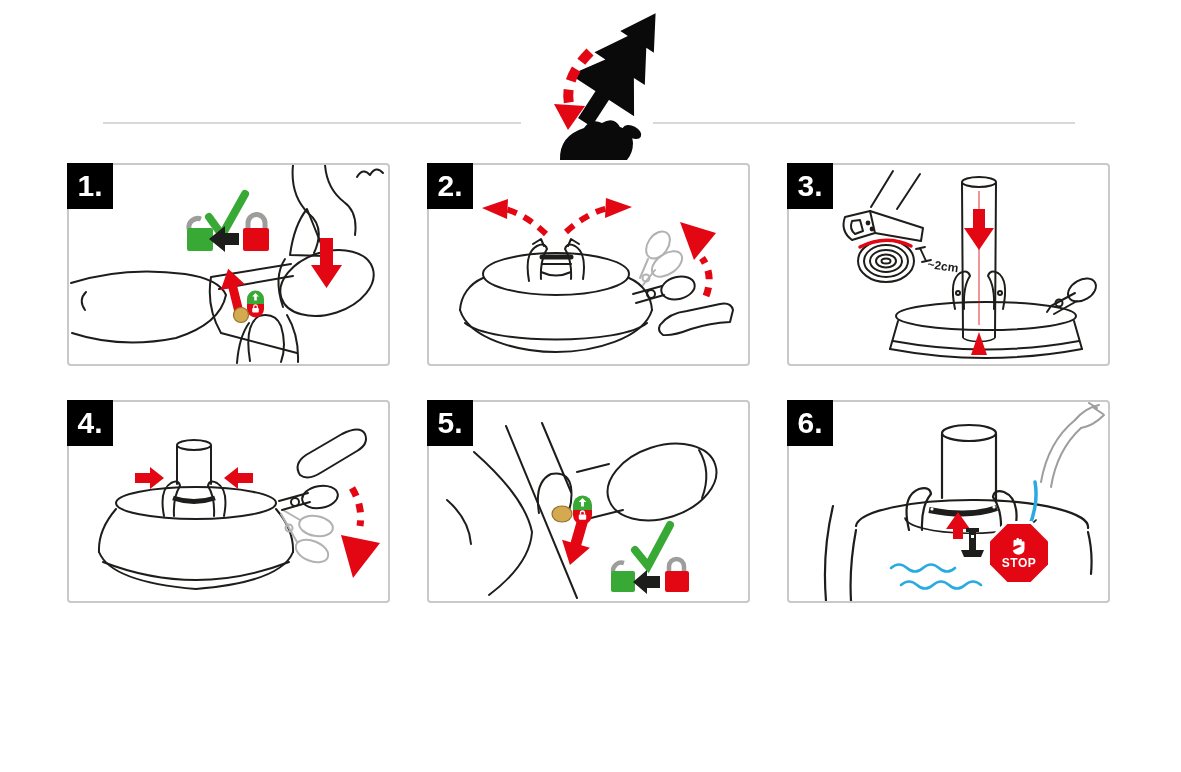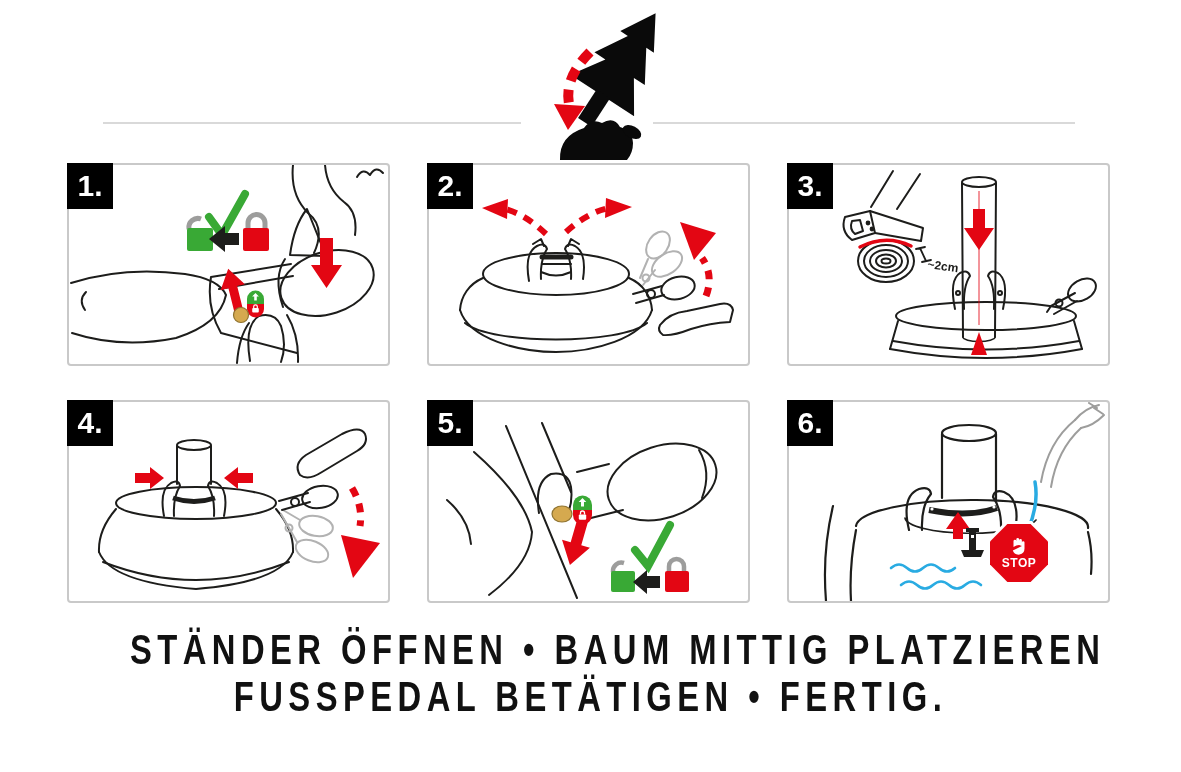--- a/index.html
+++ b/index.html
@@ -285,18 +285,14 @@
     <div class="stop-sign">
       <div class="stop-inner">
         <svg width="24" height="21" viewBox="0 0 24 21">
           <path fill="#fff" d="M6.5,11 V5.2 a1.4,1.4 0 0 1 2.8,0 V9.5 M9.3,9.5 V3.4 a1.4,1.4 0 0 1 2.8,0 V9 M12.1,9 V4.4 a1.4,1.4 0 0 1 2.8,0 V10 M14.9,10 V6.6 a1.3,1.3 0 0 1 2.6,0 V12.5 Q17.5,17.5 12.5,18.6 Q7.5,19 5.8,14.5 Z"></path>
         </svg>
         <span class="stop-label">STOP</span>
       </div>
     </div>
   </div>
 
-  <div class="caption">
-    <div class="line">STÄNDER ÖFFNEN • BAUM MITTIG PLATZIEREN</div>
-    <div class="line">FUSSPEDAL BETÄTIGEN • FERTIG.</div>
-  </div>
 
 </div>
 
 </body></html>

